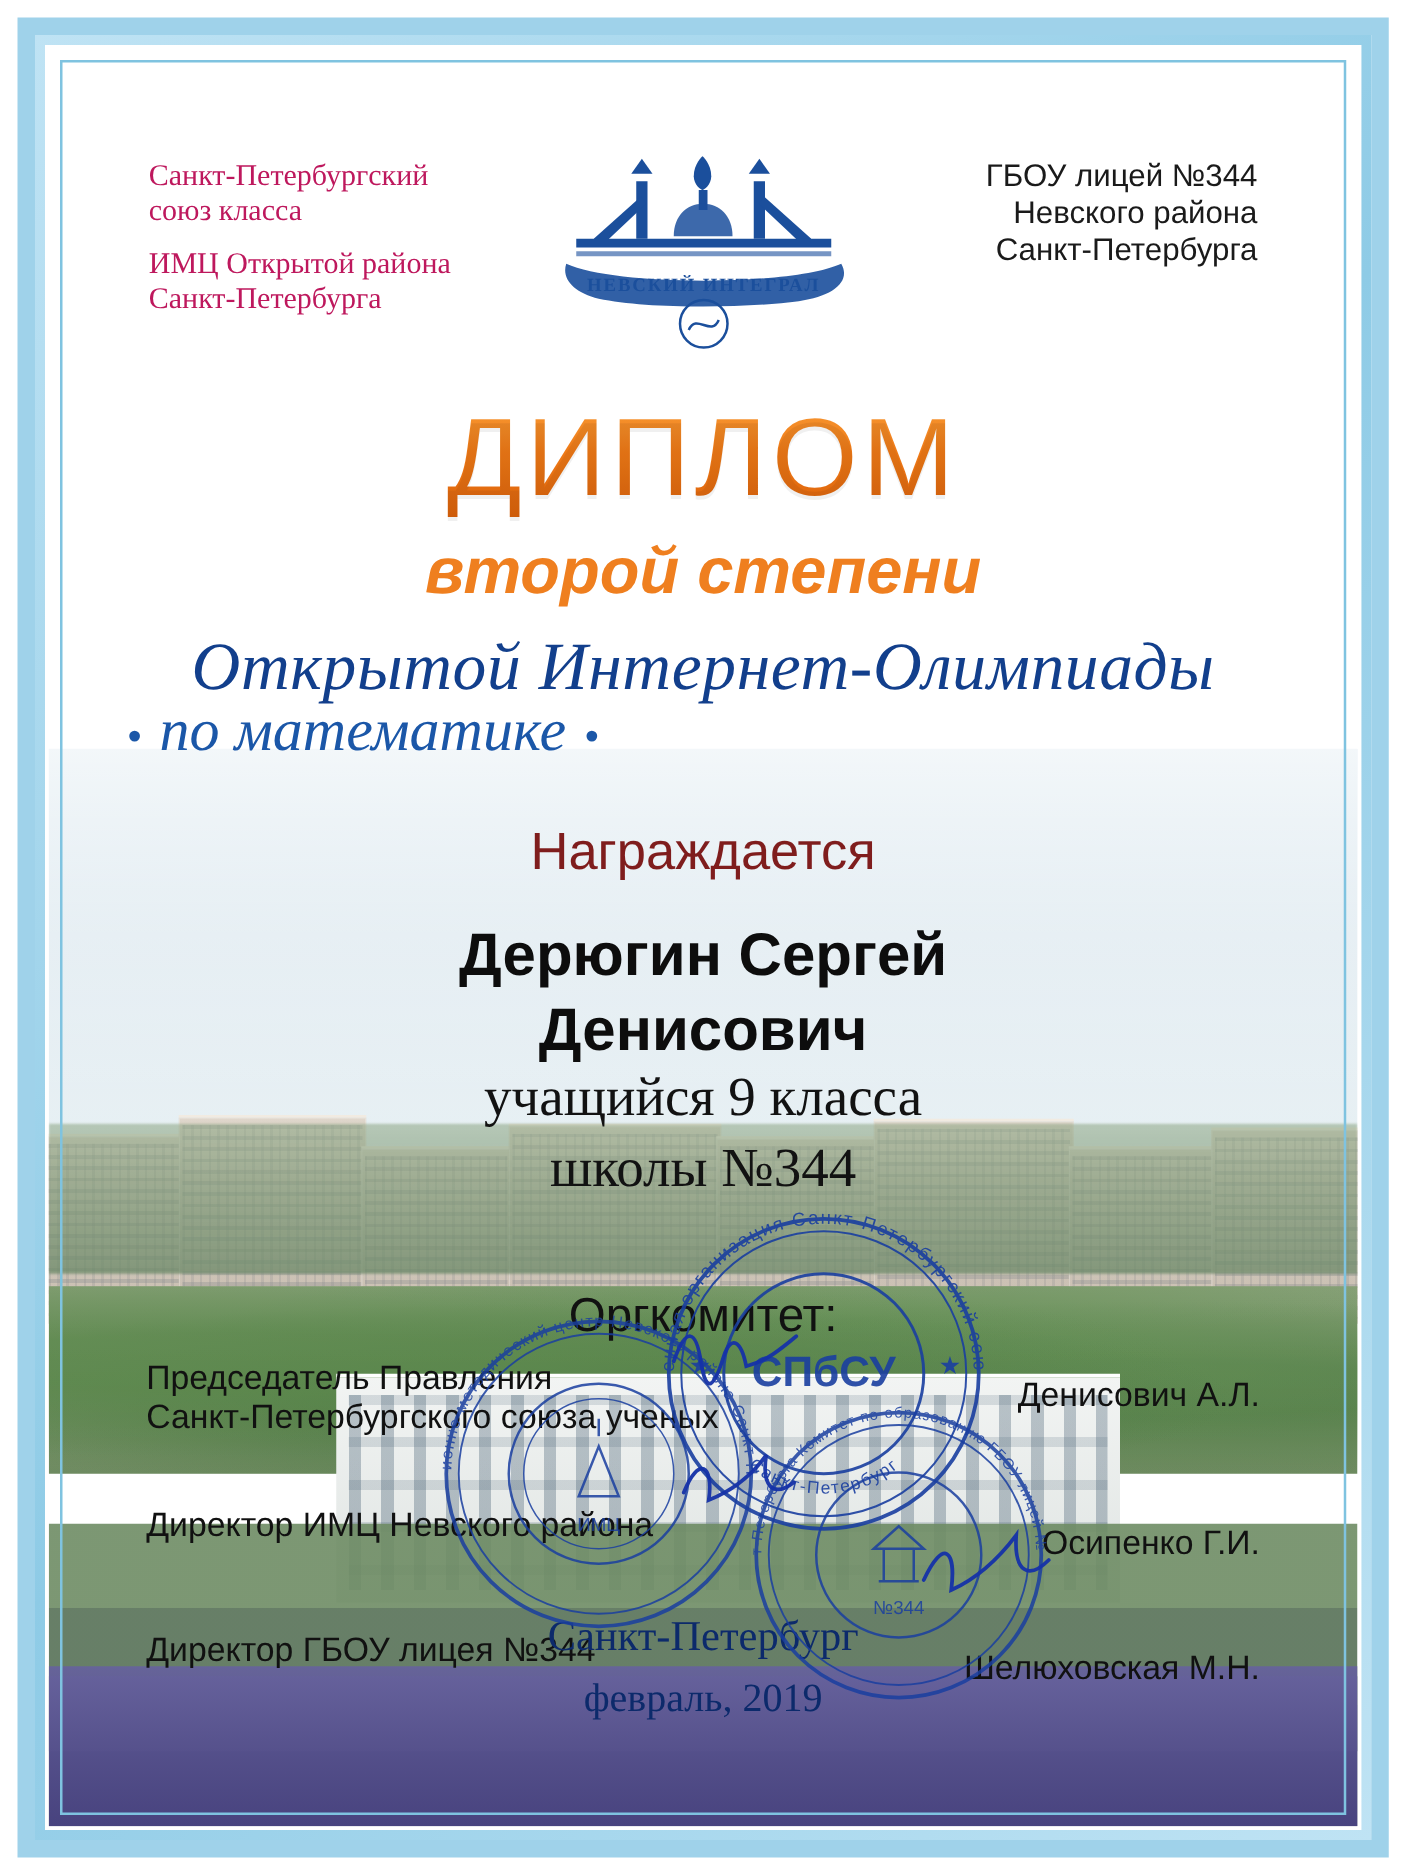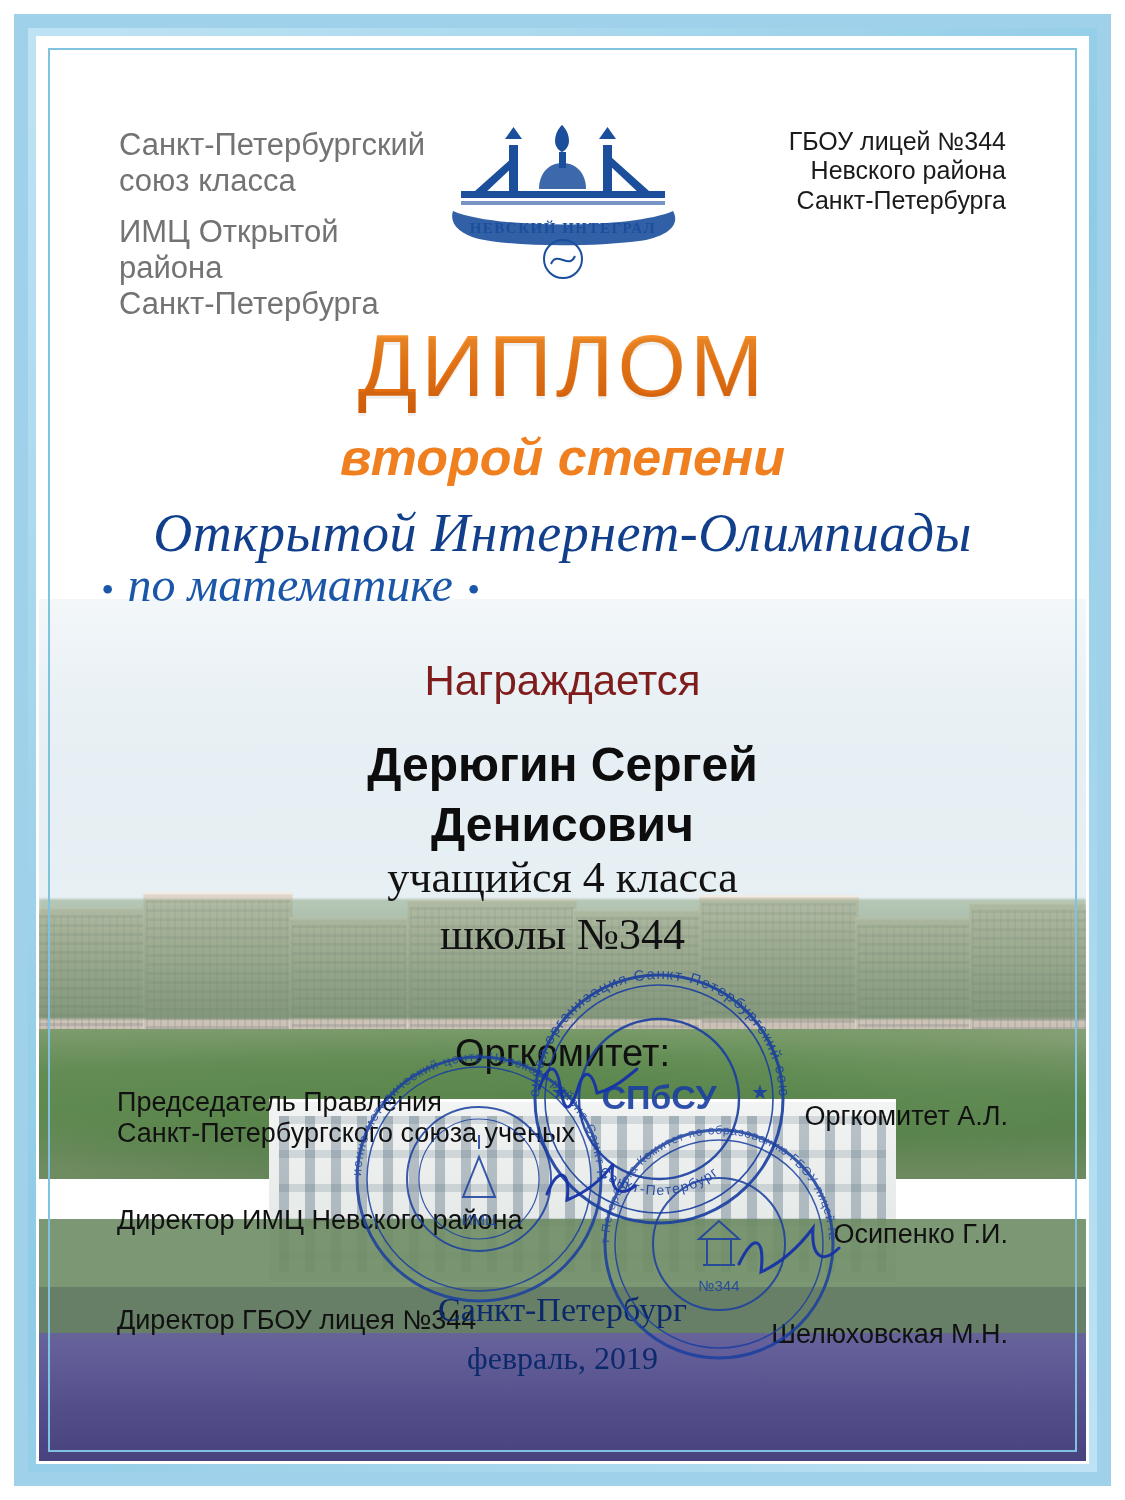--- a/index.html
+++ b/index.html
@@ -132,23 +132,24 @@
   
   .header {
     position: absolute;
     top: 8px; left: 0; right: 0;
     height: 150px;
   }
   .org-left {
     position: absolute;
     left: 32px; top: 32px;
     width: 330px;
-    color: #737373;
-    font-size: 31px;
+    color: #be185d;
+    font-size: 24px;
     line-height: 1.17;
+    font-family: Liberation Serif, serif;
   }
   .org-left .blk2 { margin-top: 14px; }
   .org-right {
     position: absolute;
     right: 32px; top: 32px;
     width: 330px;
     text-align: right;
     color: #1a1a1a;
     font-size: 25px;
     line-height: 1.17;
@@ -354,32 +355,32 @@
       <div class="title-subject">
         <span class="dot">•</span><span>по математике</span><span class="dot">•</span>
       </div>
 
       <div class="awarded">Награждается</div>
       <div class="recipient">
         <div>Дерюгин Сергей</div>
         <div>Денисович</div>
       </div>
       <div class="grade">
-        <div>учащийся 4 класса</div>
+        <div>учащийся 9 класса</div>
         <div>школы №344</div>
       </div>
 
       <div class="committee-title">Оргкомитет:</div>
 
       <div class="sig-row row1">
         <div class="role">
           <div>Председатель Правления</div>
           <div>Санкт-Петербургского союза ученых</div>
         </div>
-        <div class="person">Оргкомитет А.Л.</div>
+        <div class="person">Денисович А.Л.</div>
       </div>
 
       <div class="sig-row row2">
         <div class="role">Директор ИМЦ Невского района</div>
         <div class="person">Осипенко Г.И.</div>
       </div>
 
       <div class="sig-row row3">
         <div class="role">Директор ГБОУ лицея №344</div>
         <div class="person">Шелюховская М.Н.</div>

